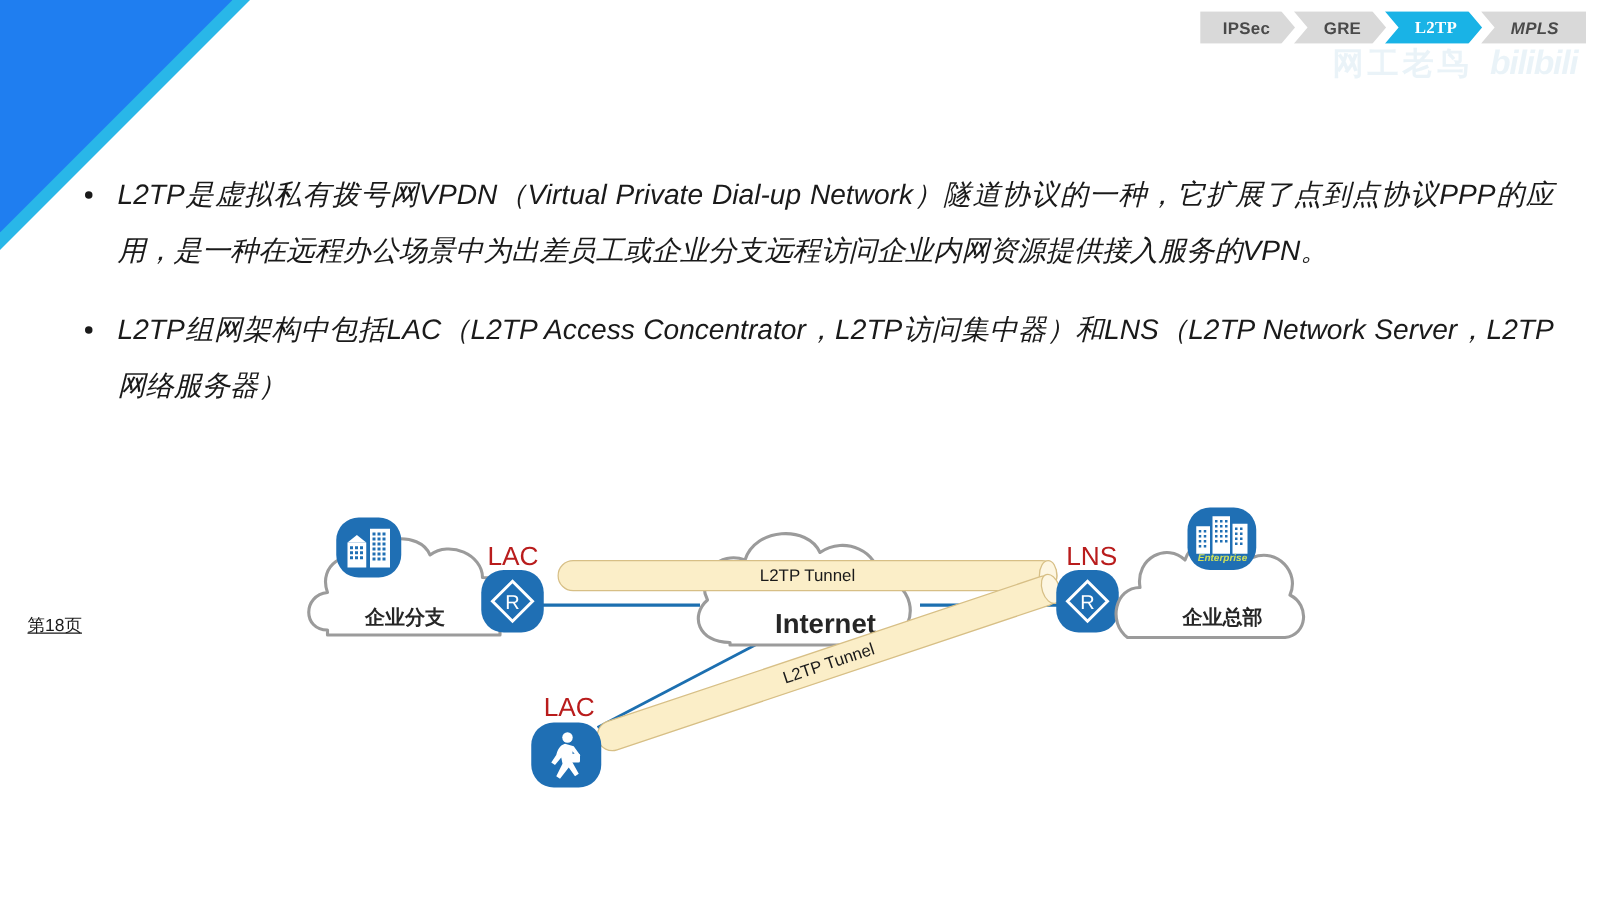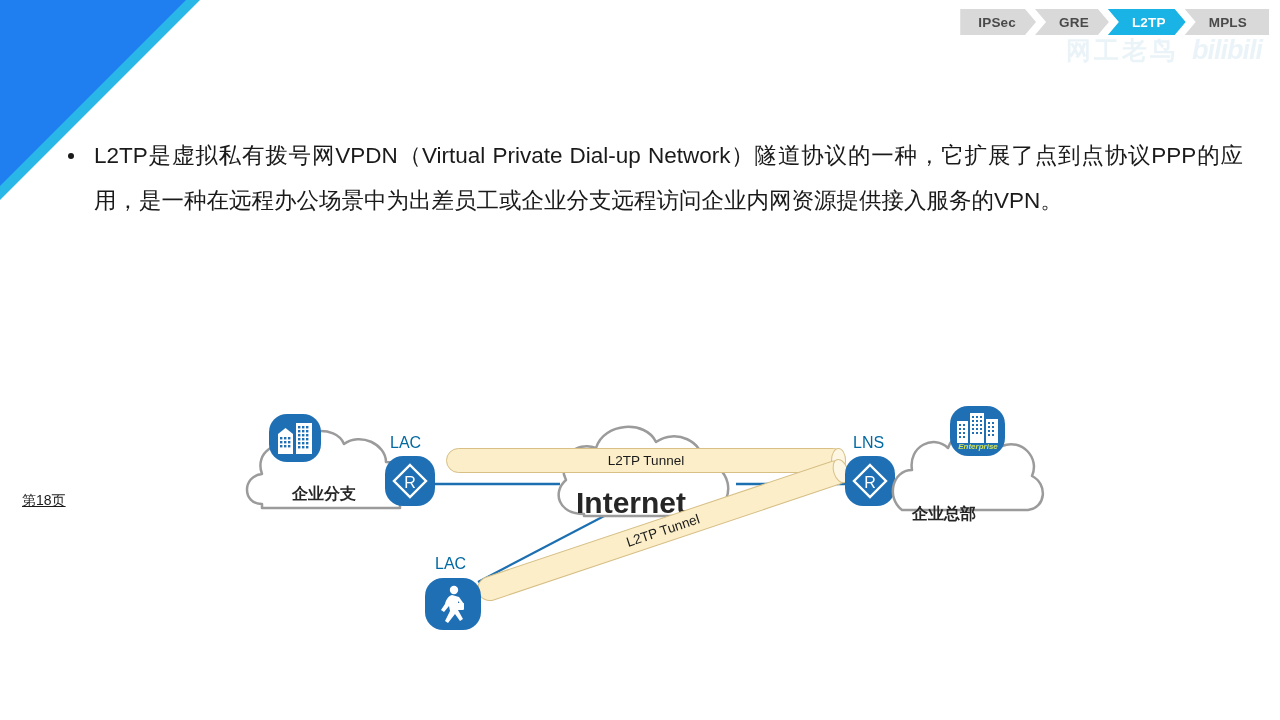--- a/index.html
+++ b/index.html
@@ -48,25 +48,27 @@
     clip-path: polygon(0 0, calc(100% - 11px) 0, 100% 50%, calc(100% - 11px) 100%, 0 100%, 11px 50%);
     margin-right: -1px;
   }
   .chev.first {
     clip-path: polygon(0 0, calc(100% - 11px) 0, 100% 50%, calc(100% - 11px) 100%, 0 100%);
     padding-left: 18px;
   }
   .chev.last {
     clip-path: polygon(0 0, 100% 0, 100% 100%, 0 100%, 11px 50%);
     padding-right: 22px;
+    font-style: italic;
   }
   .chev.active {
     background: #19b3e6;
     color: #ffffff;
     z-index: 3;
+    font-family: Liberation Serif, serif;
   }
 
   
   .watermark {
     position: absolute; right: 18px; top: 34px;
     display: flex; align-items: baseline; gap: 14px;
     opacity: .16;
     pointer-events: none;
     user-select: none;
   }
@@ -96,20 +98,21 @@
   }
   .bullet {
     position: relative;
     padding-left: 36px;
     margin-bottom: 18px;
     font-size: 22.5px;
     line-height: 45px;
     color: #1a1a1a;
     text-align: justify;
     text-justify: inter-character;
+    font-style: italic;
   }
   .bullet::before {
     content: "";
     position: absolute;
     left: 10px; top: 20px;
     width: 6px; height: 6px;
     border-radius: 50%;
     background: #1a1a1a;
   }
 
@@ -130,22 +133,22 @@
 
   
   .node {
     position: absolute;
     background: #1f6fb4;
     border-radius: 18px;
     display: flex; align-items: center; justify-content: center;
   }
   .node-label {
     position: absolute;
-    font-size: 16px;
-    color: #0369a1;
+    font-size: 21px;
+    color: #b91c1c;
     white-space: nowrap;
   }
 
   
   .tunnel {
     position: absolute;
     background: #fbeec8;
     border: 1.6px solid #d7bf86;
     border-radius: 999px;
     display: flex; align-items: center; justify-content: center;
@@ -201,20 +204,21 @@
   </div>
 
   <div class="watermark">
     <span class="wm-cn">网工老鸟</span>
     <span class="wm-bili">bilibili</span>
   </div>
 
 
   <div class="body">
     <div class="bullet">L2TP是虚拟私有拨号网VPDN（Virtual Private Dial-up Network）隧道协议的一种，它扩展了点到点协议PPP的应用，是一种在远程办公场景中为出差员工或企业分支远程访问企业内网资源提供接入服务的VPN。</div>
+    <div class="bullet">L2TP组网架构中包括LAC（L2TP Access Concentrator，L2TP访问集中器）和LNS（L2TP Network Server，L2TP网络服务器）</div>
   </div>
 
   <div class="diagram">
 
     <svg class="lines" width="1280" height="265">
 
       <line x1="432" y1="92" x2="560" y2="92" stroke="#1c6fb0" stroke-width="2.6"></line>
 
       <line x1="736" y1="92" x2="848" y2="92" stroke="#1c6fb0" stroke-width="2.6"></line>
 
@@ -269,21 +273,21 @@
       <svg width="44" height="44" viewBox="0 0 44 44">
         <polygon points="22,6 38,22 22,38 6,22" fill="none" stroke="#ffffff" stroke-width="2.4"></polygon>
         <text x="22" y="28.5" font-family="Liberation Sans, sans-serif" font-size="16" font-weight="400" fill="#ffffff" text-anchor="middle">R</text>
       </svg>
     </div>
 
     <svg class="dg" style="left:548px; top:22px;" width="204" height="110">
       <path d="M 36,100 C 10,100 4,78 18,66 C 8,46 28,26 48,34 C 56,8 98,6 108,28
                C 128,14 156,28 154,48 C 182,50 190,84 166,98 L 166,102 L 36,102 Z" fill="#ffffff" stroke="#9b9b9b" stroke-width="2.5" stroke-linejoin="round"></path>
     </svg>
-    <div class="cloud-txt" style="left:576px; top:94px; font-size:30px;">Internet</div>
+    <div class="cloud-txt" style="left:620px; top:94px; font-size:22px;">Internet</div>
 
     <div class="tunnel" style="left:446px; top:56px; width:400px; height:25px;">
       <span class="tunnel-txt">L2TP Tunnel</span>
       <span class="tunnel-cap"></span>
     </div>
 
     <div class="tunnel" style="left:478px; top:188px; width:390px; height:25px;
                 transform: rotate(-18.5deg); transform-origin: 0 50%;">
       <span class="tunnel-txt">L2TP Tunnel</span>
       <span class="tunnel-cap"></span>
@@ -294,21 +298,21 @@
       <svg width="44" height="44" viewBox="0 0 44 44">
         <polygon points="22,6 38,22 22,38 6,22" fill="none" stroke="#ffffff" stroke-width="2.4"></polygon>
         <text x="22" y="28.5" font-family="Liberation Sans, sans-serif" font-size="16" font-weight="400" fill="#ffffff" text-anchor="middle">R</text>
       </svg>
     </div>
 
     <svg class="dg" style="left:890px; top:22px;" width="160" height="106">
       <path d="M 12,96 C -4,84 2,56 22,56 C 18,32 44,20 58,34 C 66,10 104,10 112,32
                C 132,24 150,44 142,62 C 158,70 156,94 138,96 Z" fill="#ffffff" stroke="#9b9b9b" stroke-width="2.5" stroke-linejoin="round"></path>
     </svg>
-    <div class="cloud-txt" style="left:912px; top:92px;margin-top:20px;">企业总部</div>
+    <div class="cloud-txt" style="left:946px; top:92px;">企业总部</div>
 
     <div class="node" style="left:950px; top:14px; width:55px; height:50px;">
       <svg width="48" height="44" viewBox="0 0 48 44">
         <rect x="3" y="12" width="11" height="22" fill="#ffffff"></rect>
         <rect x="16" y="4" width="14" height="30" fill="#ffffff"></rect>
         <rect x="32" y="10" width="12" height="24" fill="#ffffff"></rect>
         <g fill="#1f6fb4">
           <rect x="5" y="15" width="2" height="2"></rect>
             <rect x="9" y="15" width="2" height="2"></rect>
           <rect x="5" y="19" width="2" height="2"></rect>

